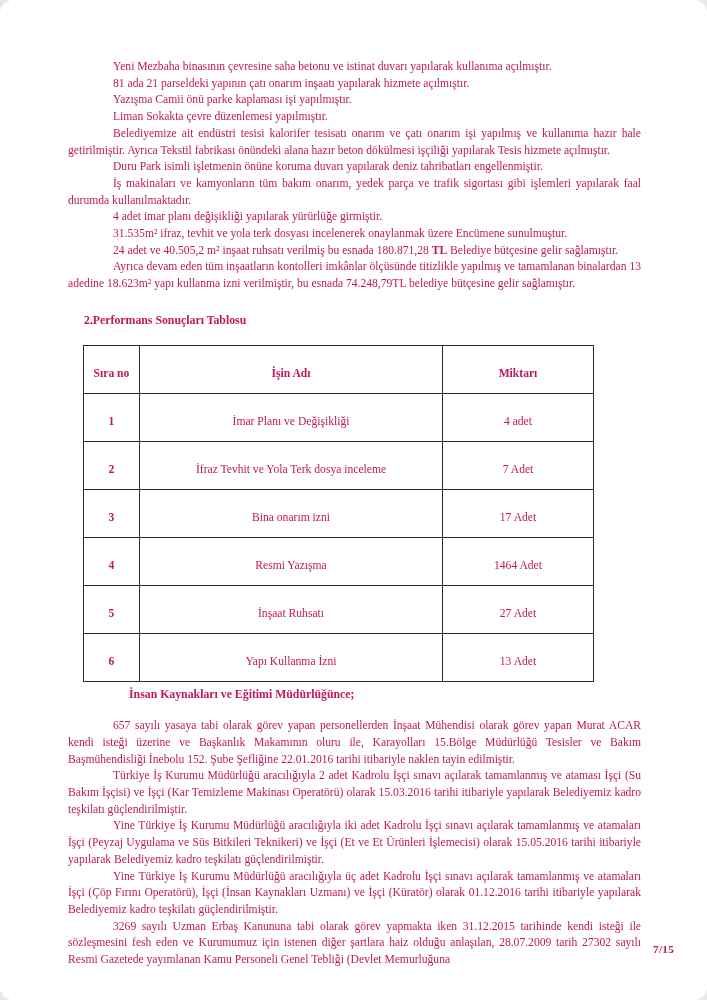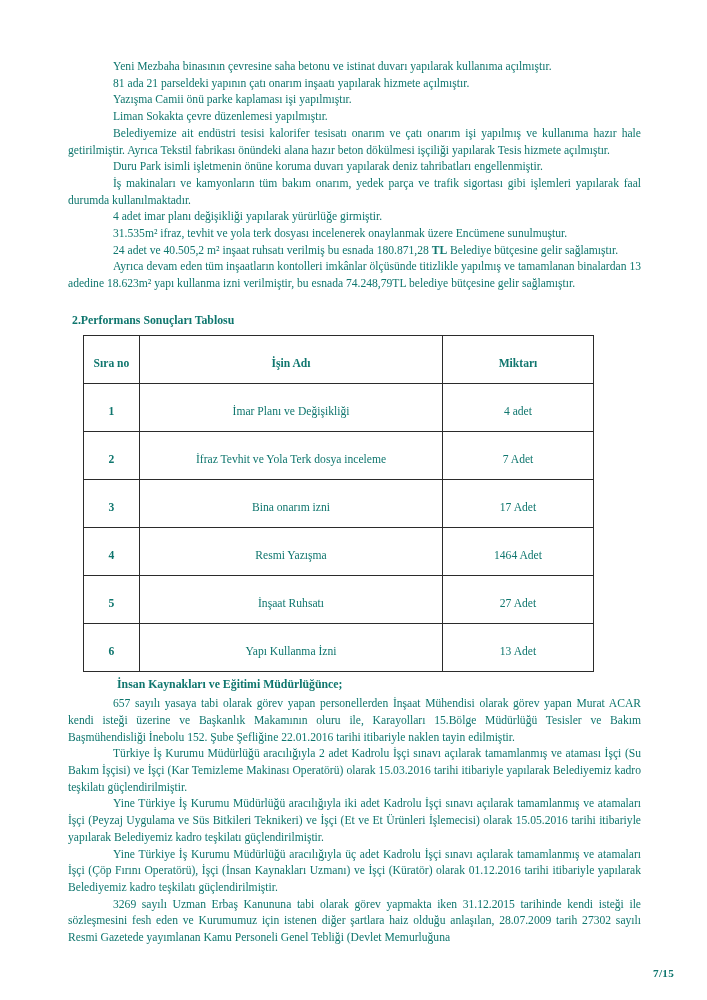--- a/index.html
+++ b/index.html
@@ -4,38 +4,39 @@
 <style>
   * { box-sizing: border-box; }
   html, body { margin: 0; padding: 0; background: #e8e8e8; }
   .page {
     position: relative;
     width: 707px;
     height: 1000px;
     margin: 0 auto;
     background: #ffffff;
     overflow: hidden;
-    color: #0f766e;
+    color: #be185d;
     font-family: "Liberation Serif", "DejaVu Serif", serif;
+    border-radius: 13px;
   }
   .content {
     position: absolute;
     left: 68px;
     top: 59px;
     width: 573px;
   }
   p.body {
     margin: 0;
     font-size: 11.6px;
     line-height: 16.7px;
     text-align: justify;
     text-indent: 45px;
   }
   .section-heading {
-    margin: 4px;
+    margin: 16px;
     font-size: 11.8px;
     line-height: 16.7px;
     font-weight: bold;
     text-align: left;
   }
   .heading-gap { margin-top: 19px; }
   .indent-heading { text-indent: 45px; }
   .bold-inline { font-weight: bold; }
   table.perf {
     border-collapse: collapse;
@@ -55,21 +56,21 @@
     overflow: hidden;
   }
   table.perf th { font-weight: bold; }
   table.perf .col-no  { width: 56px; }
   table.perf .col-job { width: 303px; }
   table.perf .col-qty { width: 151px; }
   td.row-no { font-weight: bold; }
   .page-number {
     position: absolute;
     left: 653px;
-    top: 967px;
+    top: 943px;
     font-size: 11.2px;
     font-weight: bold;
     letter-spacing: 0.3px;
   }
 </style>
 </head>
 <body>
 
 <div class="page">
   <div class="content">

